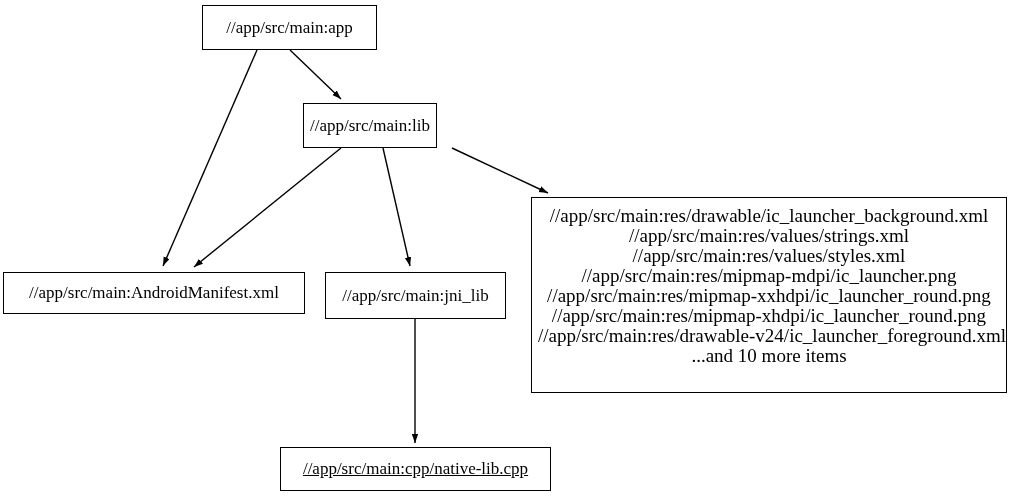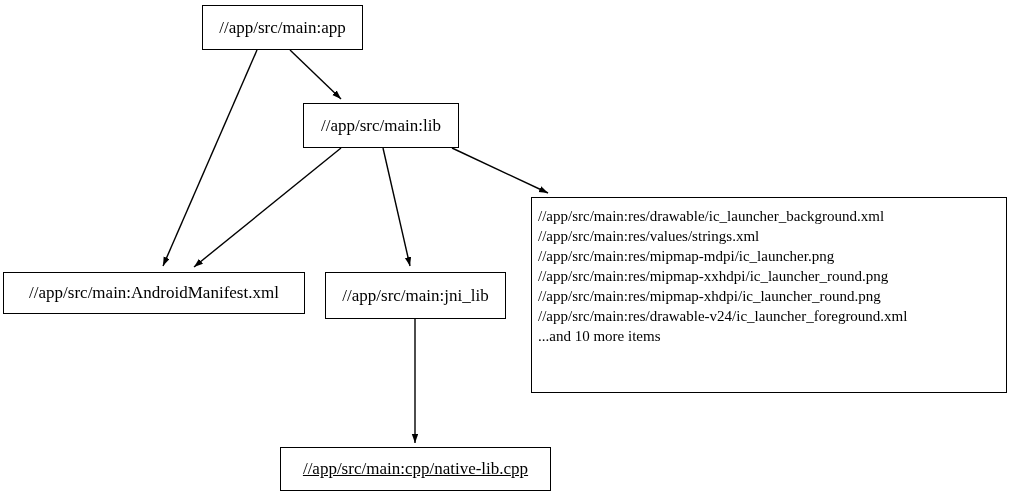--- a/index.html
+++ b/index.html
@@ -33,23 +33,23 @@
     justify-content: center;
     color: #000000;
     font-size: 17px;
     line-height: 20px;
     white-space: nowrap;
     z-index: 2;
   }
   .node-multiline {
     display: block;
     white-space: normal;
-    text-align: left;
+    text-align: center;
     padding: 8px 6px 7px 6px;
-    font-size: 15px;
+    font-size: 19px;
     line-height: 20px;
   }
   .node-multiline .res-line {
     display: block;
     white-space: nowrap;
   }
 </style>
 </head>
 <body>
 
@@ -65,43 +65,44 @@
     <g stroke="#000000" stroke-width="1.4" fill="none" marker-end="url(#arrow)">
       <path d="M 290,50 L 341,99"></path>
       <path d="M 257,50 L 163,266"></path>
       <path d="M 341,148 L 194,267"></path>
       <path d="M 383,148 L 410,266"></path>
       <path d="M 452,148 L 548,193"></path>
       <path d="M 415,314 L 415,443"></path>
     </g>
   </svg>
 
-  <div class="node" style="left:202px; top:5px; width:161px; height:45px;">
+  <div class="node" style="left:202px; top:5px; width:175px; height:45px;">
     <span>//app/src/main:app</span>
   </div>
 
-  <div class="node" style="left:303px; top:103px; width:156px; height:45px;">
+  <div class="node" style="left:303px; top:103px; width:134px; height:45px;">
     <span>//app/src/main:lib</span>
   </div>
 
   <div class="node" style="left:3px; top:272px; width:302px; height:42px;">
     <span>//app/src/main:AndroidManifest.xml</span>
   </div>
 
   <div class="node" style="left:325px; top:272px; width:181px; height:47px;justify-content:center;">
     <span>//app/src/main:jni_lib</span>
   </div>
 
   <div class="node" style="left:280px; top:447px; width:271px; height:44px;text-decoration:underline;">
     <span>//app/src/main:cpp/native-lib.cpp</span>
   </div>
 
   <div class="node node-multiline" id="resources-node" style="left:531px; top:197px; width:476px; height:196px;">
       <span class="res-line">//app/src/main:res/drawable/ic_launcher_background.xml</span>
       <span class="res-line">//app/src/main:res/values/strings.xml</span>
+      <span class="res-line">//app/src/main:res/values/styles.xml</span>
       <span class="res-line">//app/src/main:res/mipmap-mdpi/ic_launcher.png</span>
       <span class="res-line">//app/src/main:res/mipmap-xxhdpi/ic_launcher_round.png</span>
       <span class="res-line">//app/src/main:res/mipmap-xhdpi/ic_launcher_round.png</span>
       <span class="res-line">//app/src/main:res/drawable-v24/ic_launcher_foreground.xml</span>
       <span class="res-line">...and 10 more items</span>
     </div>
 
 </div>
 
 </body></html>

